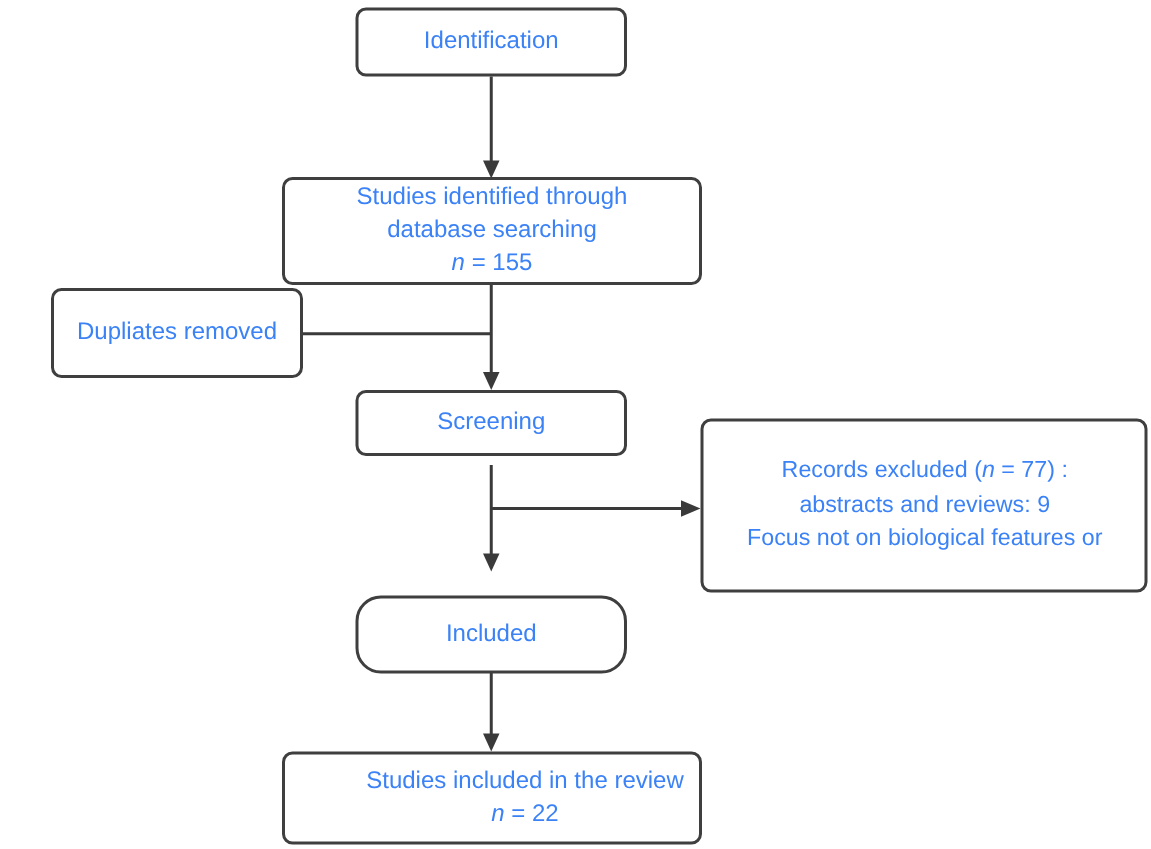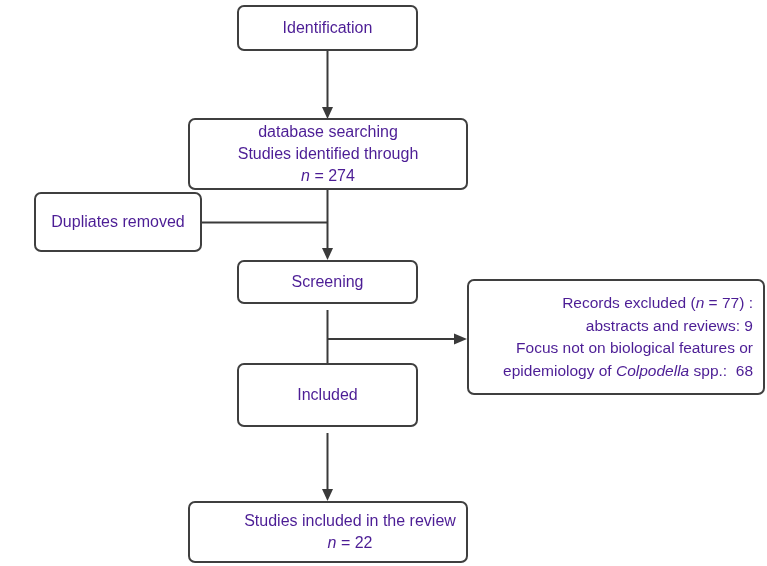--- a/index.html
+++ b/index.html
@@ -20,46 +20,46 @@
     left: 0;
     top: 0;
     z-index: 1;
   }
   .box {
     position: absolute;
     box-sizing: border-box;
     background: #ffffff;
     border: 2px solid #3f3f3f;
     border-radius: 7px;
-    color: #4c1d95;
+    color: #3b82f6;
     font-size: 16px;
     line-height: 22px;
     z-index: 2;
     display: flex;
     flex-direction: column;
     justify-content: center;
     align-items: center;
     text-align: center;
   }
   .box .line {
     white-space: pre-wrap;
   }
   .box.left-align {
-    align-items: flex-end;
+    align-items: center;
     text-align: left;
     padding: 8px 10px 8px 11px;
     font-size: 15.5px;
     line-height: 22.5px;
   }
   #box-identification      { left: 237px; top: 5px;   width: 181px; height: 46px; }
   #box-studies-identified  { left: 188px; top: 118px; width: 280px; height: 72px; }
   #box-duplicates-removed  { left: 2px;   top: 192px; width: 168px; height: 60px; margin-left: 32px; }
   #box-screening           { left: 237px; top: 260px; width: 181px; height: 44px; }
   #box-records-excluded    { left: 467px; top: 279px; width: 298px; height: 116px; }
-  #box-included            { left: 237px; top: 363px; width: 181px; height: 64px; }
+  #box-included            { left: 237px; top: 397px; width: 181px; height: 52px; border-radius: 17px; }
   #box-studies-included    { left: 188px; top: 501px; width: 280px; height: 62px; padding-left: 44px; }
 </style>
 </head>
 <body>
 
 <div class="canvas">
 
   <svg class="arrows" width="767" height="566" viewBox="0 0 767 566">
 
     <line x1="327.5" y1="51" x2="327.5" y2="108" stroke="#3a3a3a" stroke-width="2"></line>
@@ -79,38 +79,37 @@
 
     <line x1="327.5" y1="433" x2="327.5" y2="490" stroke="#3a3a3a" stroke-width="2"></line>
     <polygon points="327.5,501 322,489 333,489" fill="#3a3a3a"></polygon>
   </svg>
 
   <div class="box" id="box-identification">
     <div class="line"><span>Identification</span></div>
   </div>
 
   <div class="box" id="box-studies-identified">
+    <div class="line"><span>Studies identified through</span></div>
     <div class="line"><span>database searching</span></div>
-    <div class="line"><span>Studies identified through</span></div>
-    <div class="line"><i>n</i><span> = 274</span></div>
+    <div class="line"><i>n</i><span> = 155</span></div>
   </div>
 
   <div class="box" id="box-duplicates-removed">
     <div class="line"><span>Dupliates removed</span></div>
   </div>
 
   <div class="box" id="box-screening">
     <div class="line"><span>Screening</span></div>
   </div>
 
   <div class="box left-align" id="box-records-excluded">
     <div class="line"><span>Records excluded (</span><i>n</i><span> = 77) :</span></div>
     <div class="line"><span>abstracts and reviews: 9</span></div>
     <div class="line"><span>Focus not on biological features or</span></div>
-    <div class="line"><span>epidemiology of </span><i>Colpodella</i><span> spp.:  68</span></div>
   </div>
 
   <div class="box" id="box-included">
     <div class="line"><span>Included</span></div>
   </div>
 
   <div class="box" id="box-studies-included">
     <div class="line"><span>Studies included in the review</span></div>
     <div class="line"><i>n</i><span> = 22</span></div>
   </div>

